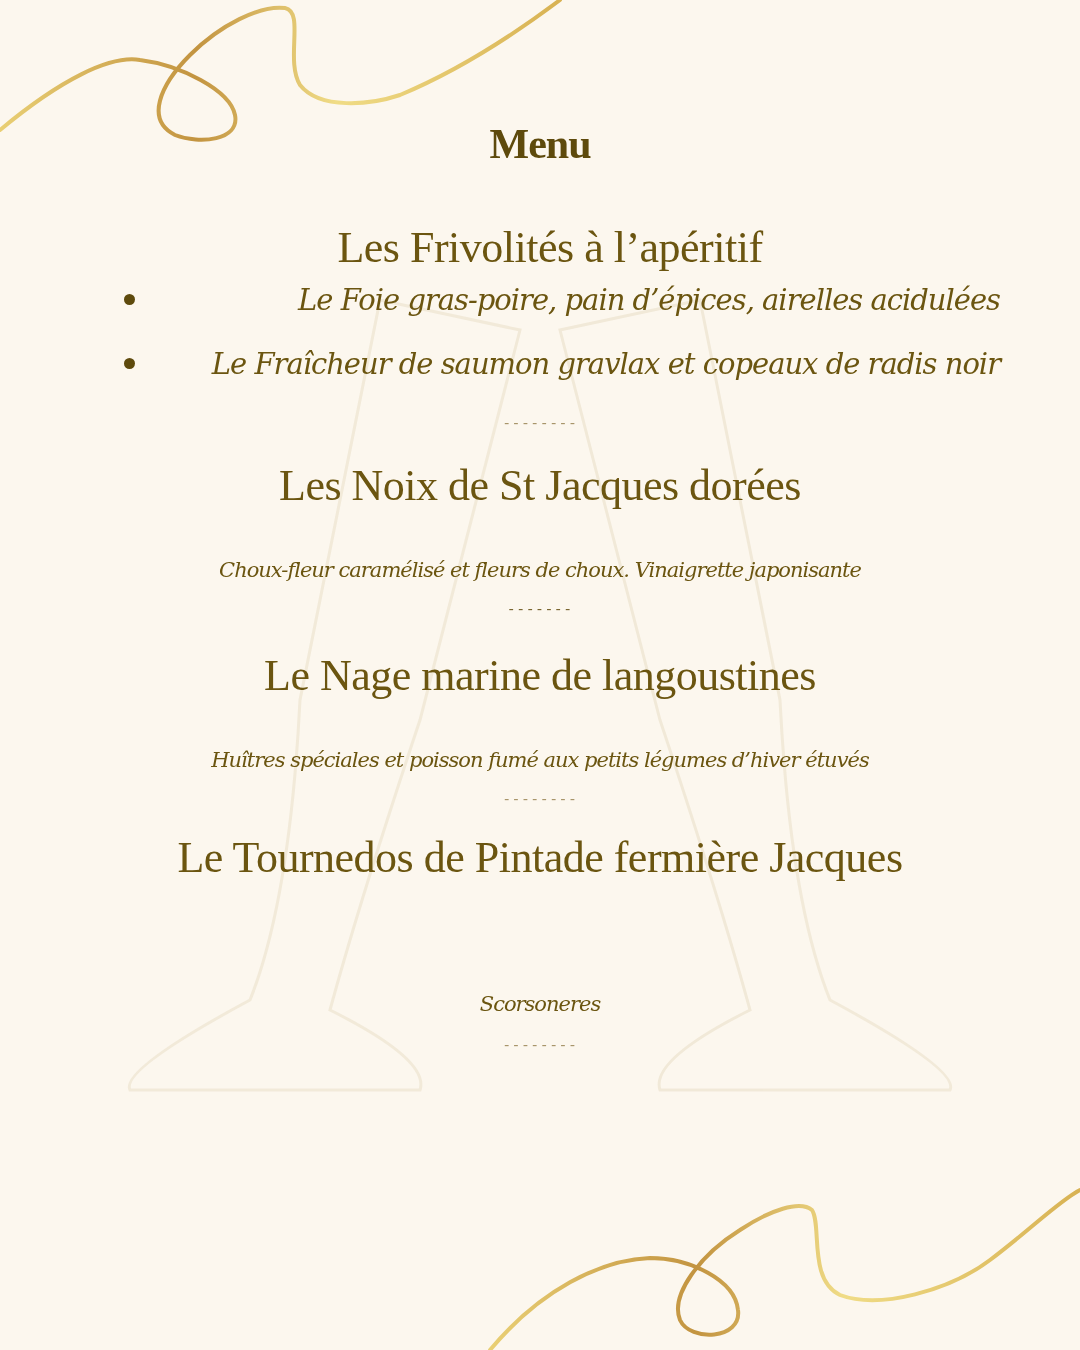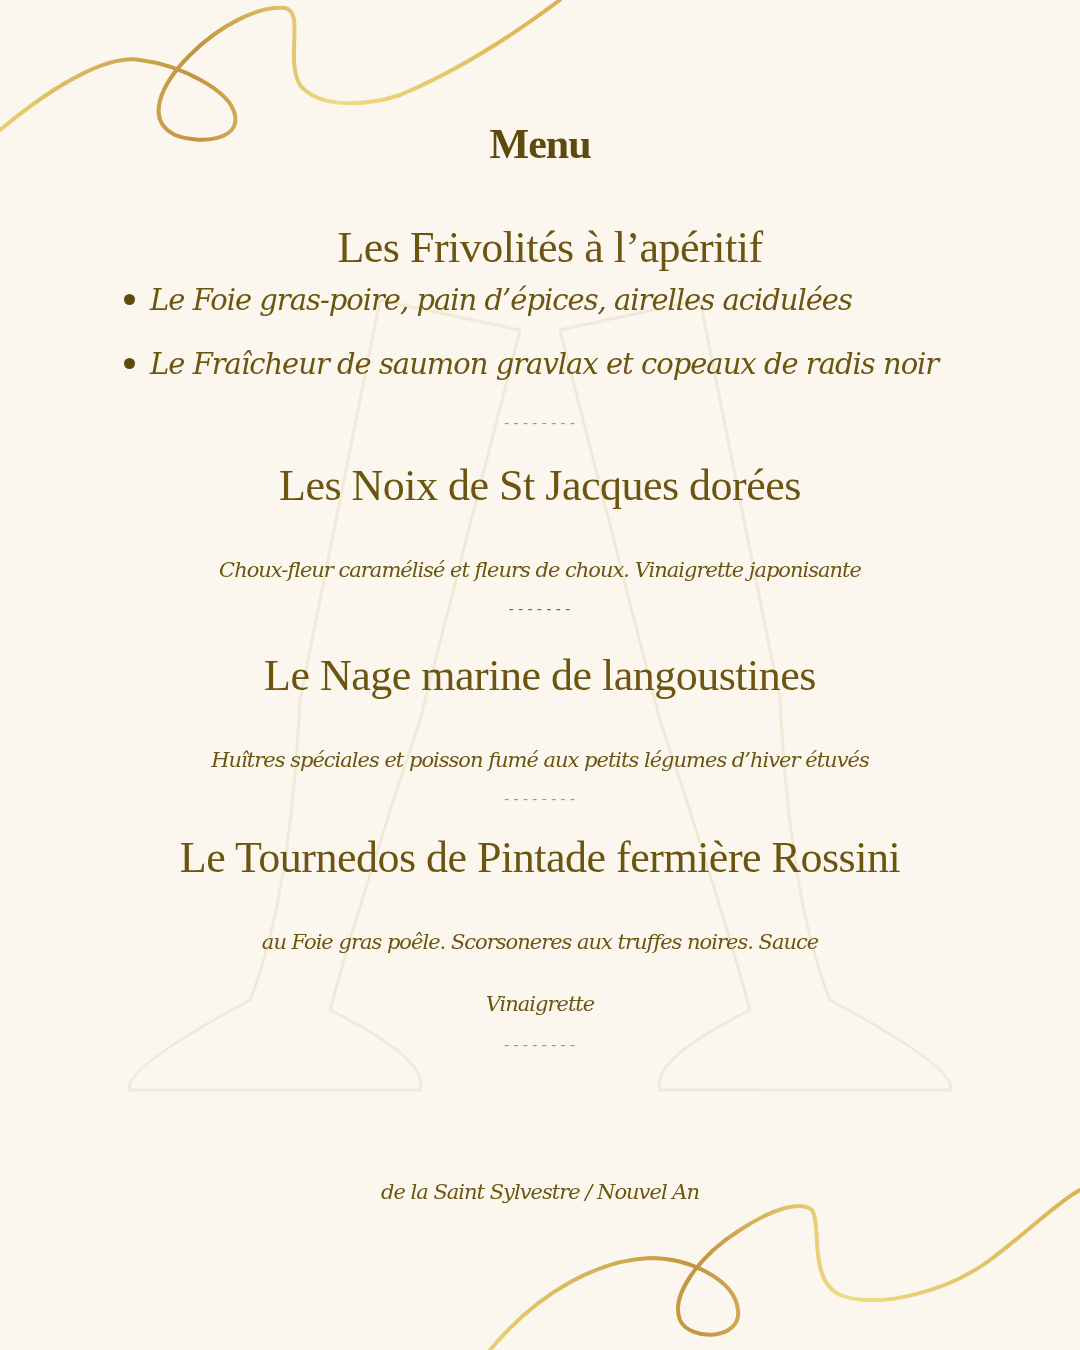--- a/index.html
+++ b/index.html
@@ -39,21 +39,21 @@
       position: absolute; left: 0; width: 1080px;
       font-family: "DejaVu Serif", serif; font-style: italic;
       font-size: 29px; line-height: 40px; color: #6b5510;
       letter-spacing: -1px;
     }
     .bullet-dot {
       position: absolute; left: 124px; top: 14px;
       width: 11px; height: 11px; border-radius: 50%;
       background: #5e4a0c;
     }
-    .bullet-text { position: absolute; left: 150px; right: 80px; text-align: left; }
+    .bullet-text { position: absolute; left: 150px; right: 80px; text-align: right; }
     .divider {
       position: absolute; left: 0; width: 1080px; text-align: center;
       font-family: "Liberation Mono", monospace; font-size: 14px;
       line-height: 16px; color: #a8956a; letter-spacing: 1px;
     }
     .divider.dark { color: #7a6630; }
   </style>
 </head>
 <body>
 
@@ -96,20 +96,18 @@
   <div class="course" style="top:458px;">Les Noix de St Jacques dorées</div>
   <div class="desc" style="top:530px;">Choux-fleur caramélisé et fleurs de choux. Vinaigrette japonisante</div>
 
   <div class="divider dark" style="top:602px;">-------</div>
 
   <div class="course" style="top:648px;">Le Nage marine de langoustines</div>
   <div class="desc" style="top:720px;">Huîtres spéciales et poisson fumé aux petits légumes d’hiver étuvés</div>
 
   <div class="divider" style="top:792px;">--------</div>
 
-  <div class="course" style="top:830px;">Le Tournedos de Pintade fermière Rossini</div>
-  <div class="desc" style="top:902px;">au Foie gras poêle. Scorsoneres aux truffes noires. Sauce</div>
-  <div class="desc" style="top:964px;">Vinaigrette</div>
+  <div class="course" style="top:830px;">Le Tournedos de Pintade fermière Jacques</div>
+  <div class="desc" style="top:964px;">Scorsoneres</div>
 
   <div class="divider" style="top:1038px;">--------</div>
 
-  <div class="desc" style="top:1152px;">de la Saint Sylvestre / Nouvel An</div>
 </div>
 
 </body></html>

